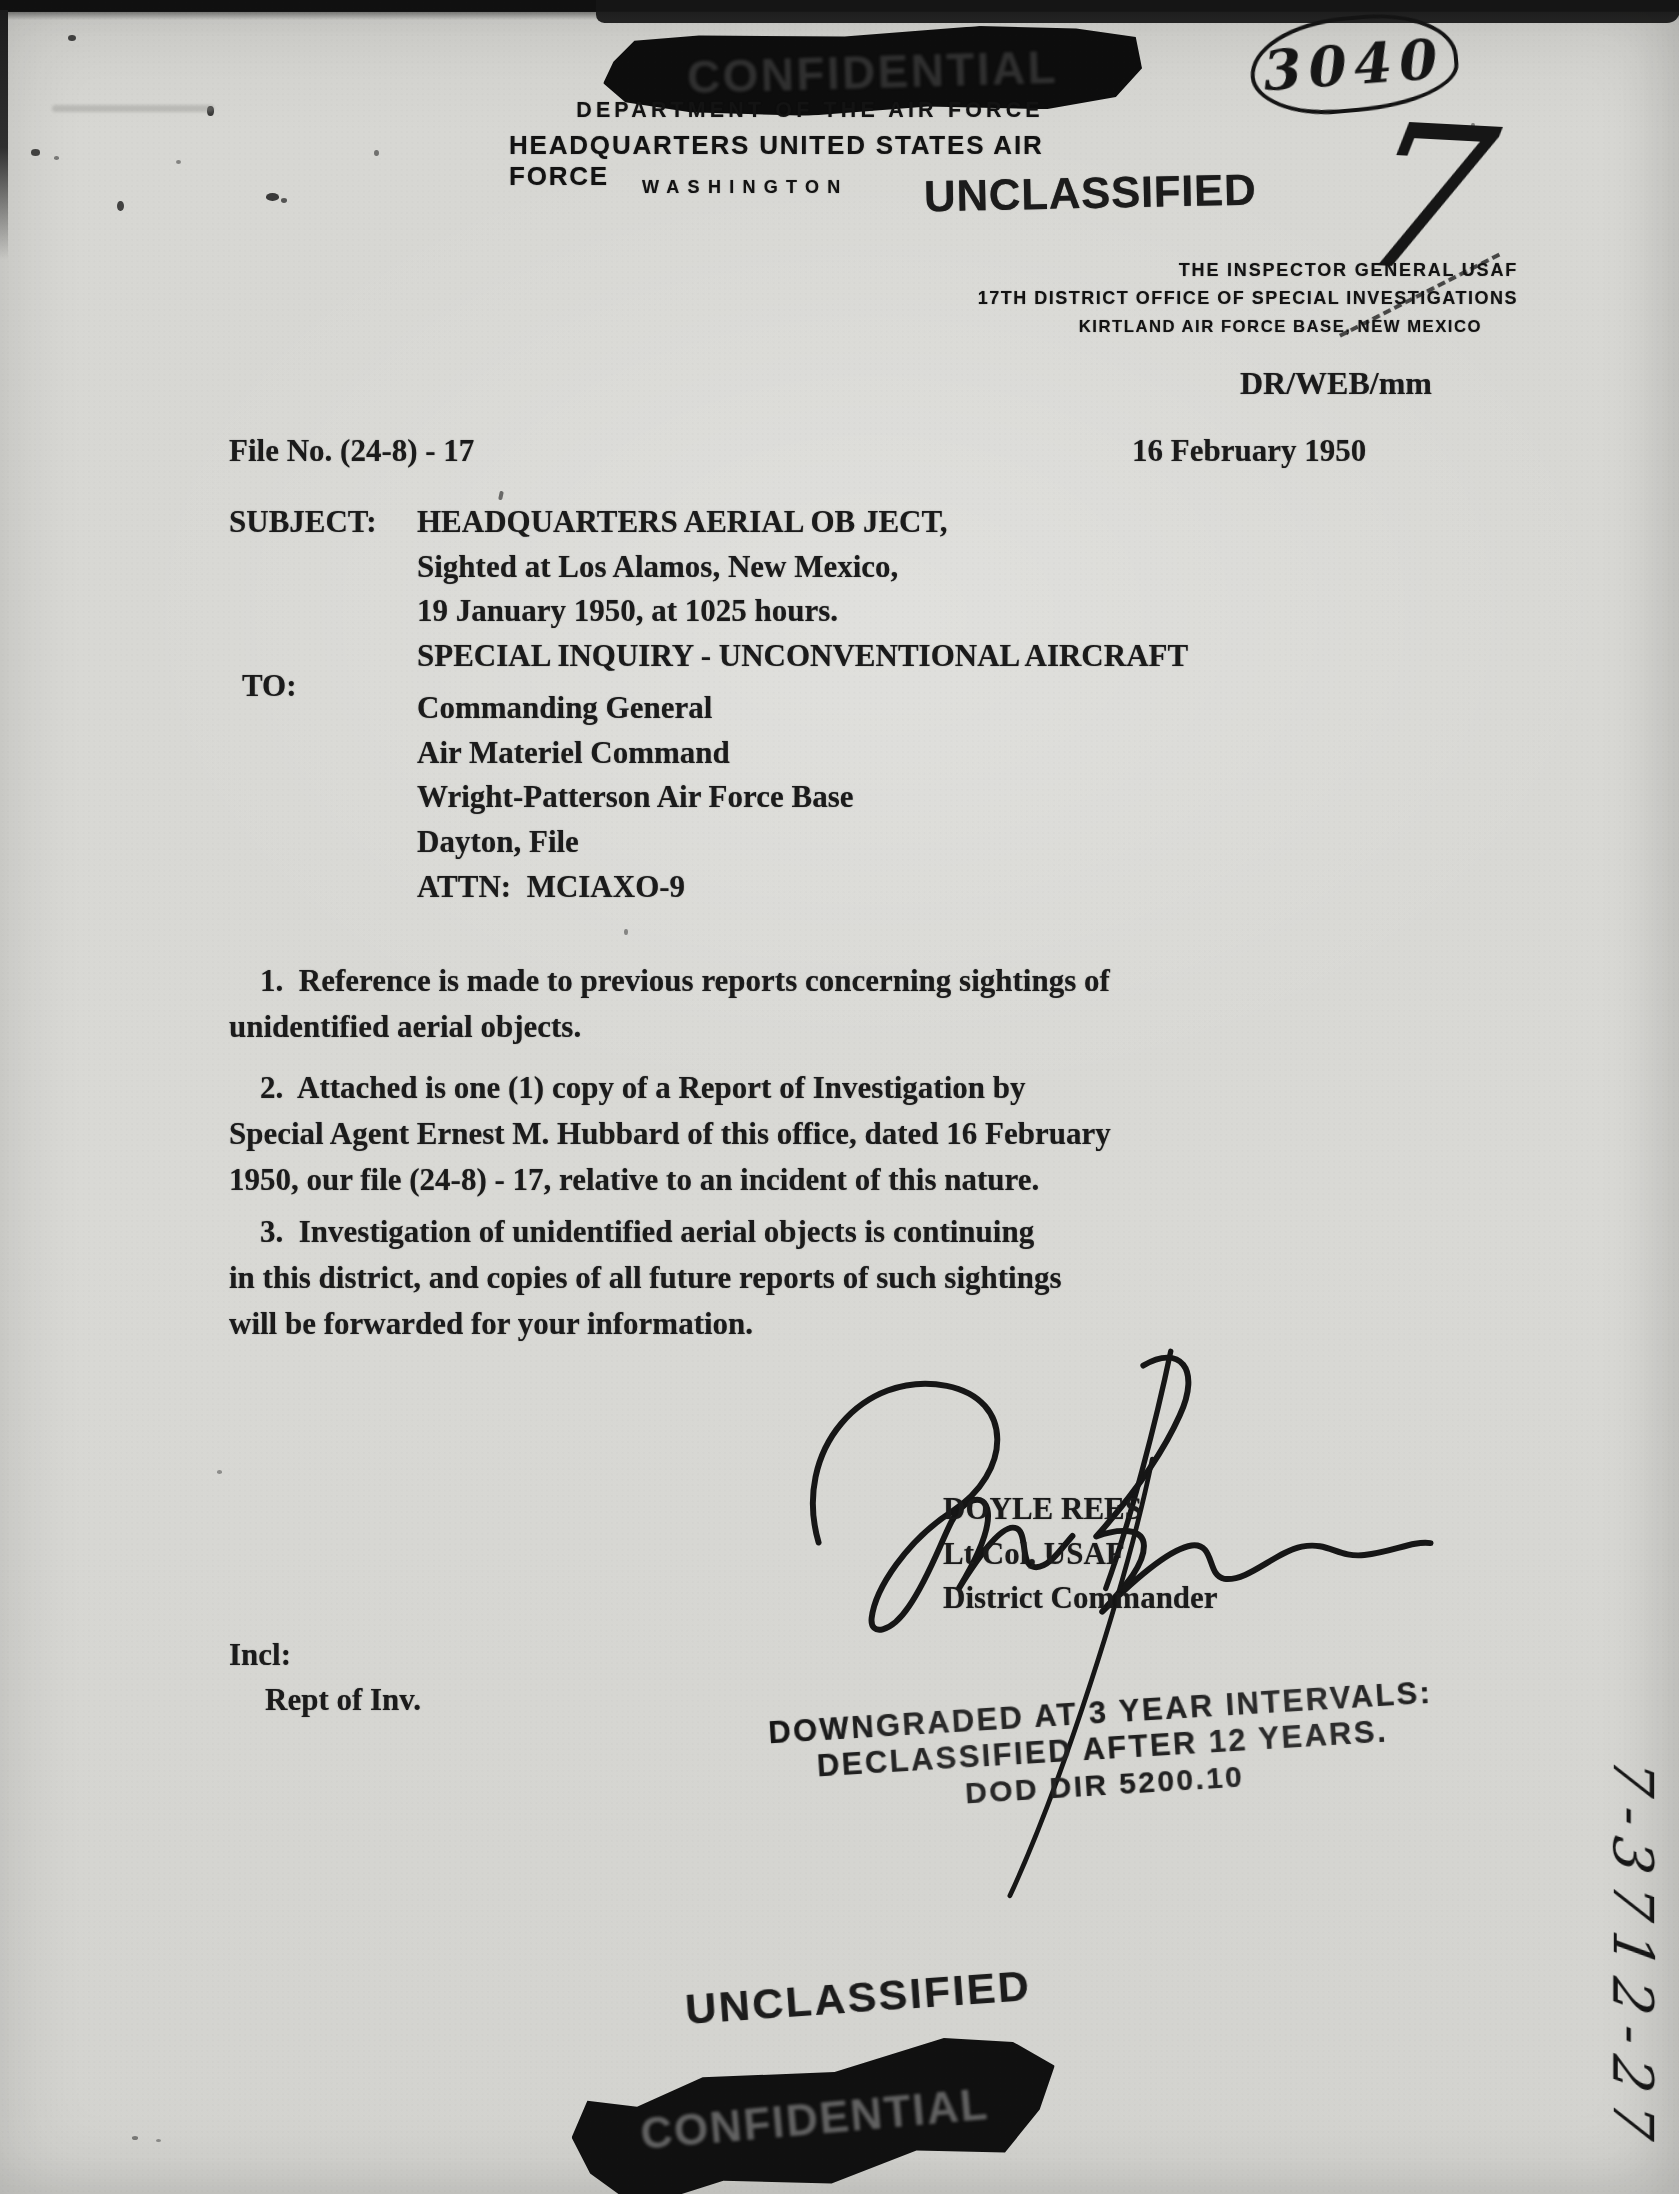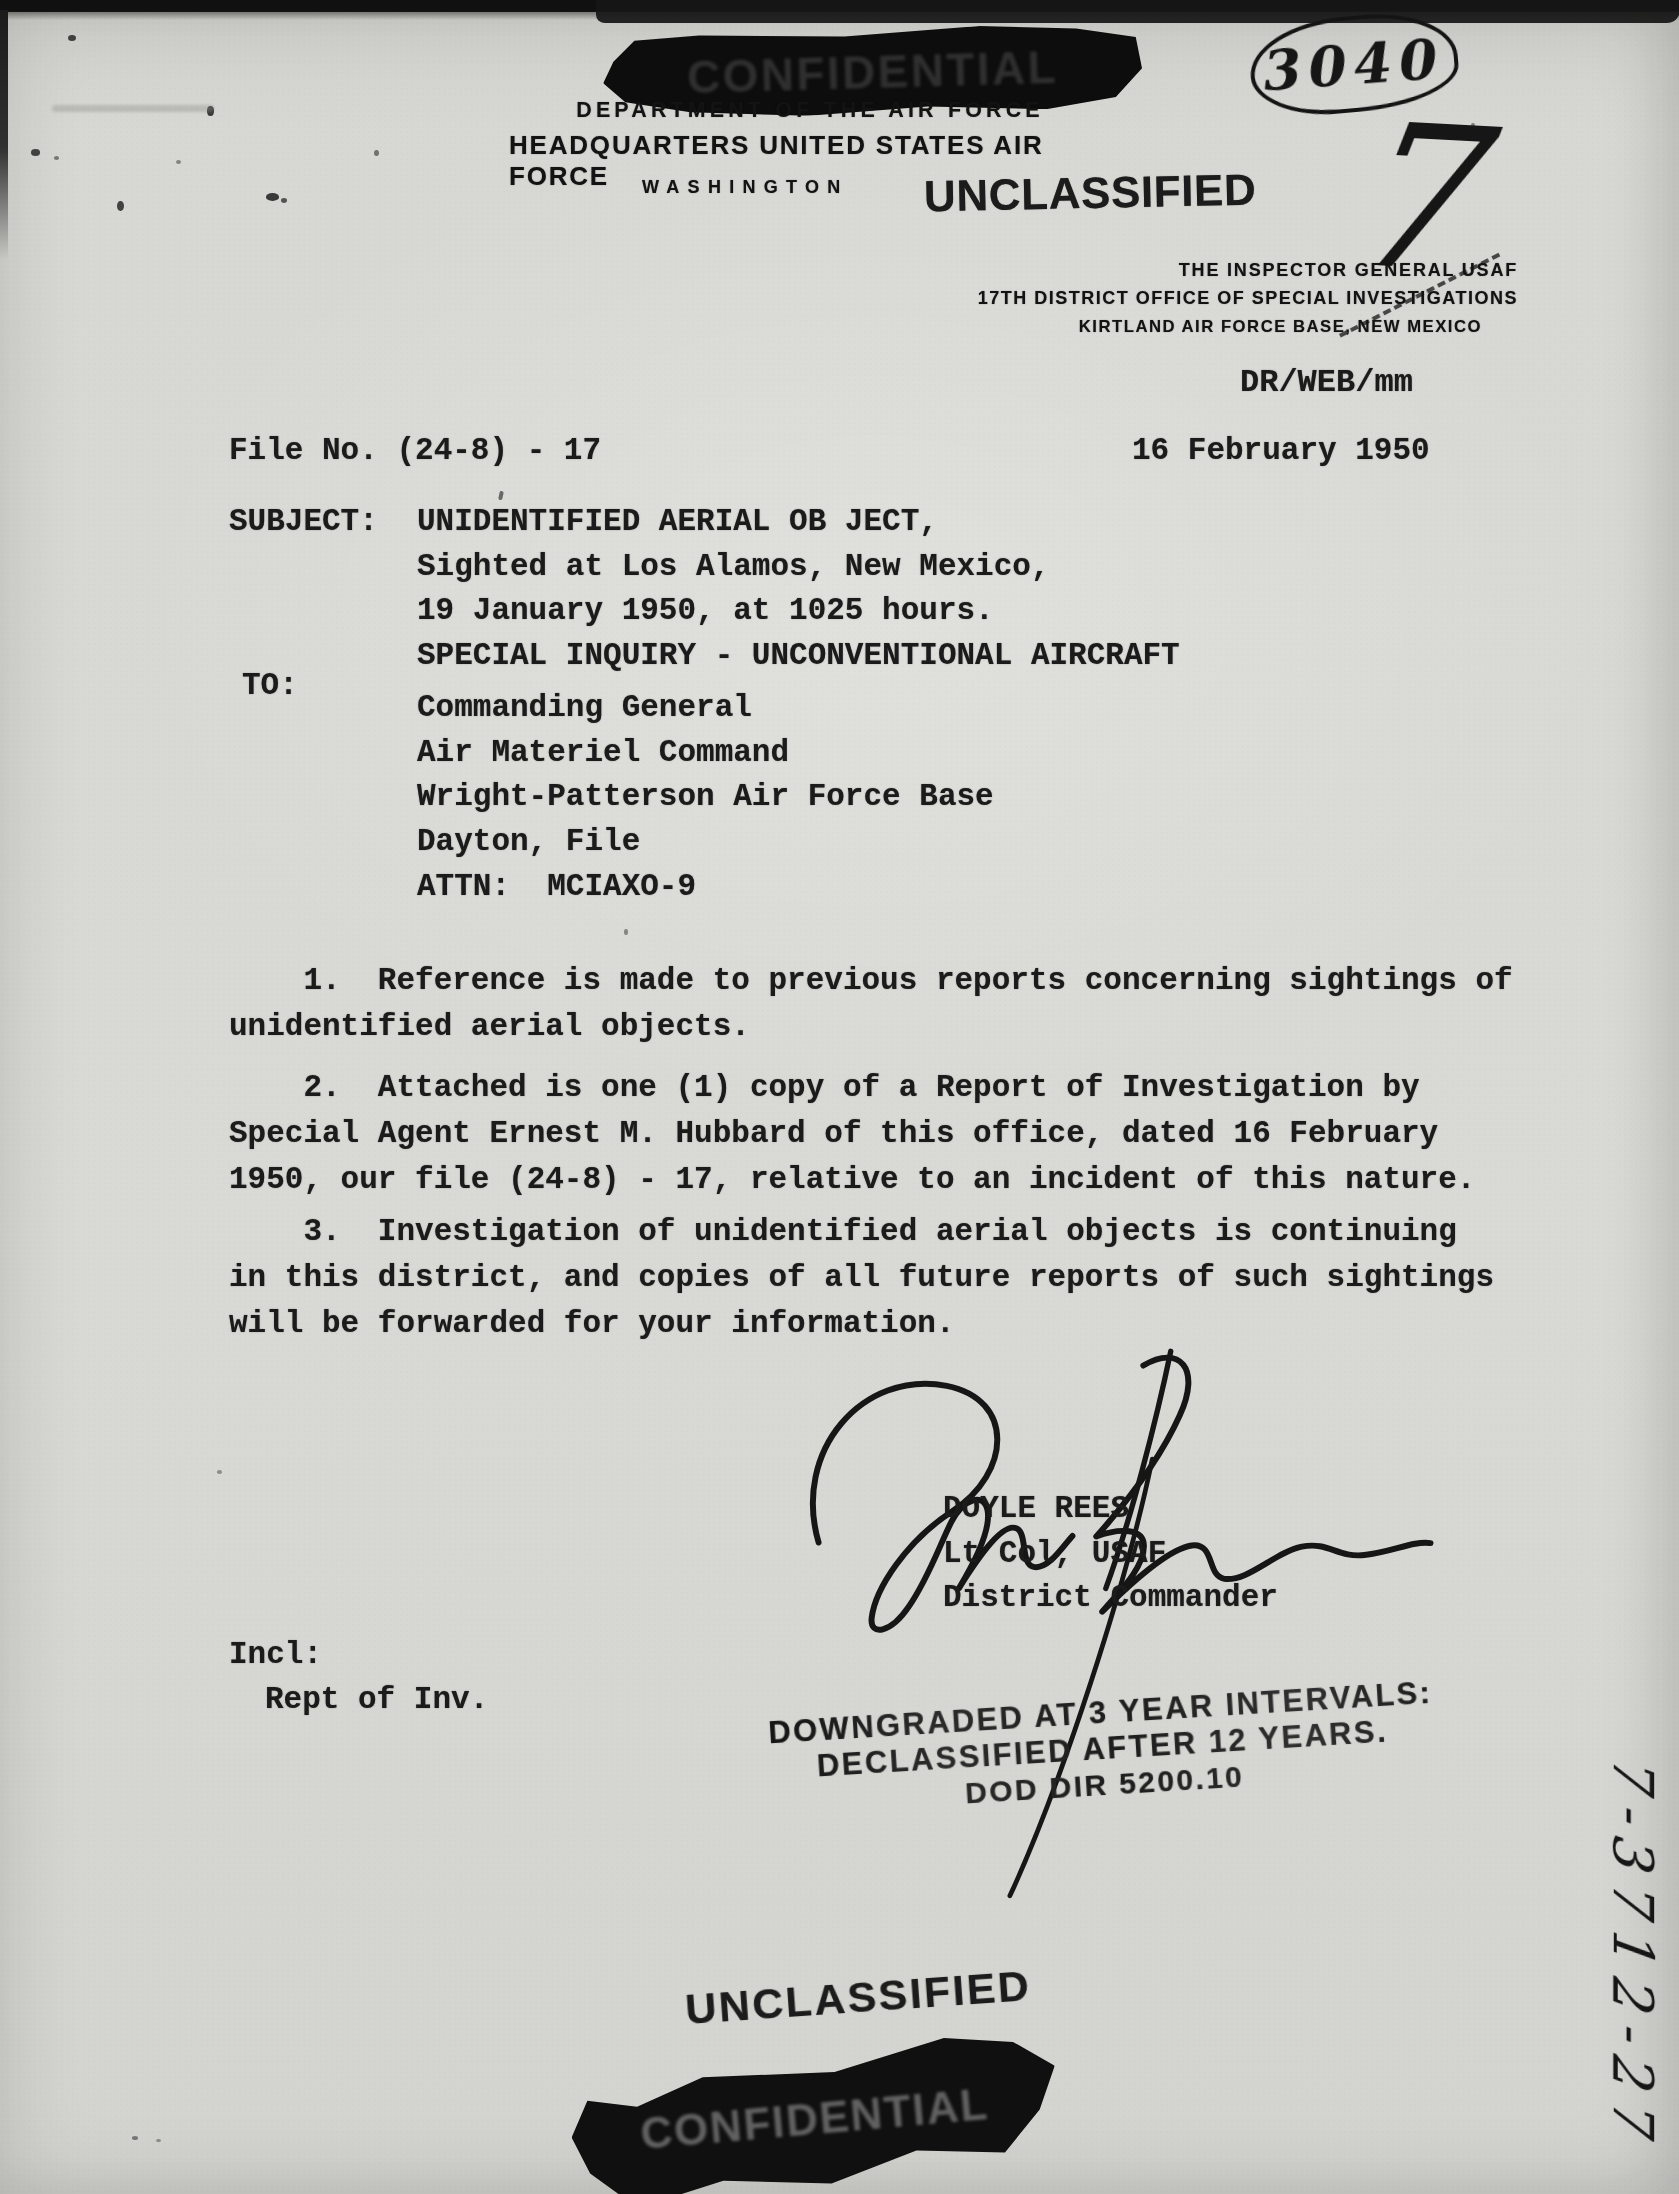--- a/index.html
+++ b/index.html
@@ -11,21 +11,21 @@
     box-shadow:inset 0 0 83px rgba(0,0,0,.14), inset -24px 0 48px rgba(0,0,0,.05);
     font-family:"Liberation Sans",sans-serif;
   }
   #page::after{
     content:"";position:absolute;inset:0;pointer-events:none;opacity:.45;
     background-image:radial-gradient(rgba(40,40,40,.05) 0.6px, transparent 0.9px);
     background-size:5.4px 5.4px;
   }
   .abs{position:absolute;}
   .type{
-    font-family:Liberation Mono, monospace;font-weight:700;
+    font-family:Liberation Serif, serif;font-weight:700;
     color:#1b1b1b;font-size:31px;line-height:46px;white-space:pre;
     text-shadow:0 0 1.2px rgba(25,25,25,.5);
   }
   .lh{font-family:"Liberation Sans",sans-serif;font-weight:700;color:#131313;
       text-shadow:0 0 1.2px rgba(15,15,15,.45);}
   .stampword{
     font-family:"Liberation Sans",sans-serif;font-weight:700;color:#1c1c1c;
     text-shadow:0 0 0.9px rgba(20,20,20,.6);letter-spacing:1.2px;
   }
   .gradtext{
@@ -88,21 +88,21 @@
 
   <div class="abs lh" style="right:162px;top:260px;font-size:18px;letter-spacing:1.8px;text-align:right;">THE INSPECTOR GENERAL USAF</div>
   <div class="abs lh" style="right:162px;top:288px;font-size:18px;letter-spacing:1.5px;text-align:right;">17TH DISTRICT OFFICE OF SPECIAL INVESTIGATIONS</div>
   <div class="abs lh" style="right:198px;top:317px;font-size:16.7px;letter-spacing:1.5px;text-align:right;">KIRTLAND AIR FORCE BASE, NEW MEXICO</div>
   <div class="abs type" style="left:1240px;top:360px;font-size:32px;">DR/WEB/mm</div>
 
   <div class="abs type" style="left:229px;top:428px;">File No. (24-8) - 17</div>
   <div class="abs type" style="left:1132px;top:428px;">16 February 1950</div>
 
   <div class="abs type" style="left:229px;top:499px;">SUBJECT:</div>
-  <div class="abs type" style="left:417px;top:499px;">UNIDENTIFIED AERIAL OB JECT,</div>
+  <div class="abs type" style="left:417px;top:499px;">HEADQUARTERS AERIAL OB JECT,</div>
   <div class="abs type" style="left:417px;top:544px;">Sighted at Los Alamos, New Mexico,</div>
   <div class="abs type" style="left:417px;top:588px;">19 January 1950, at 1025 hours.</div>
   <div class="abs type" style="left:417px;top:633px;">SPECIAL INQUIRY - UNCONVENTIONAL AIRCRAFT</div>
 
   <div class="abs type" style="left:229px;top:663px;margin-left:13px;">TO:</div>
   <div class="abs type" style="left:417px;top:685px;">Commanding General</div>
   <div class="abs type" style="left:417px;top:730px;">Air Materiel Command</div>
   <div class="abs type" style="left:417px;top:774px;">Wright-Patterson Air Force Base</div>
   <div class="abs type" style="left:417px;top:819px;">Dayton, File</div>
   <div class="abs type" style="left:417px;top:864px;">ATTN:  MCIAXO-9</div>

